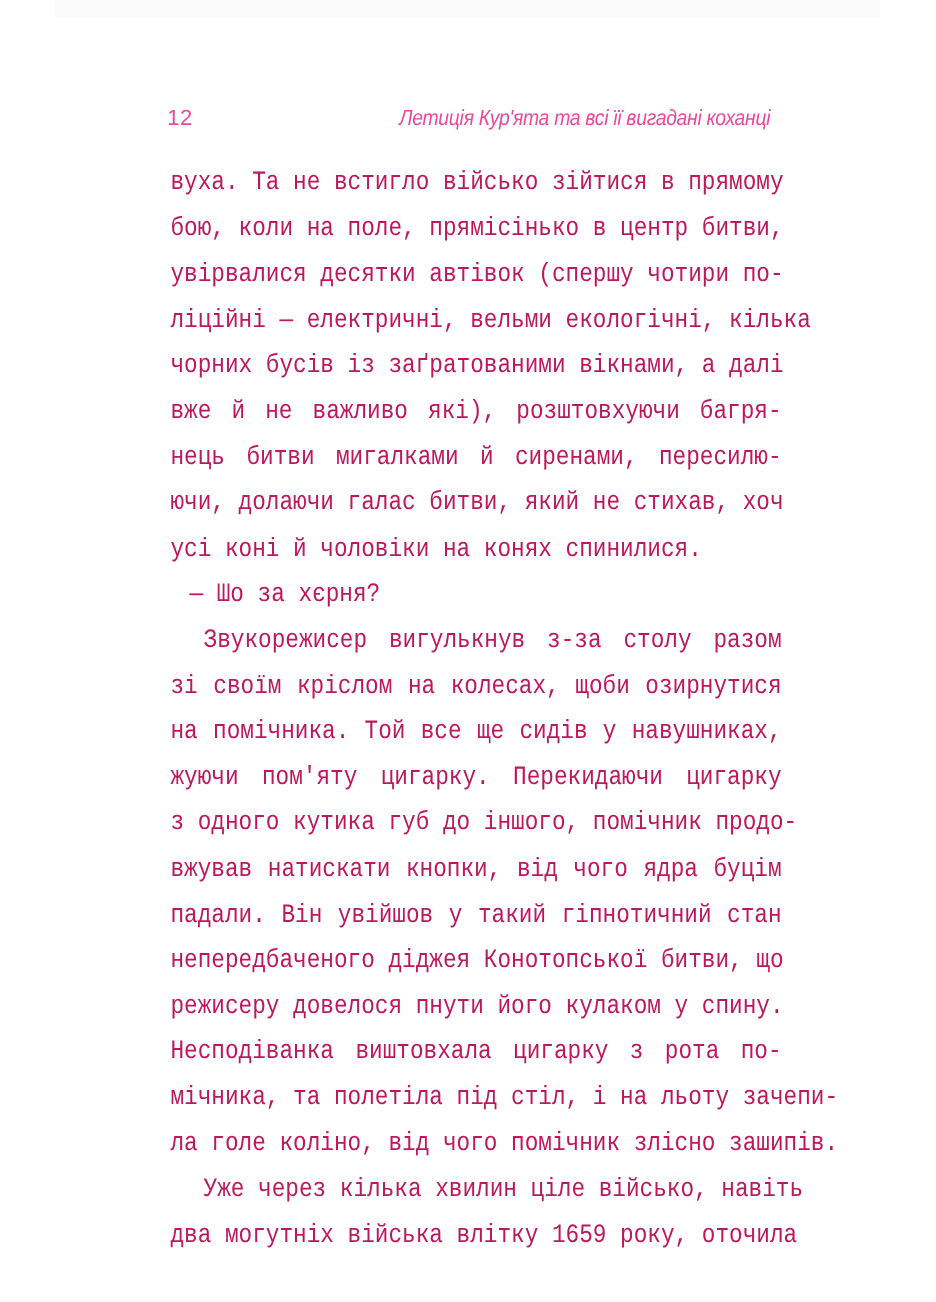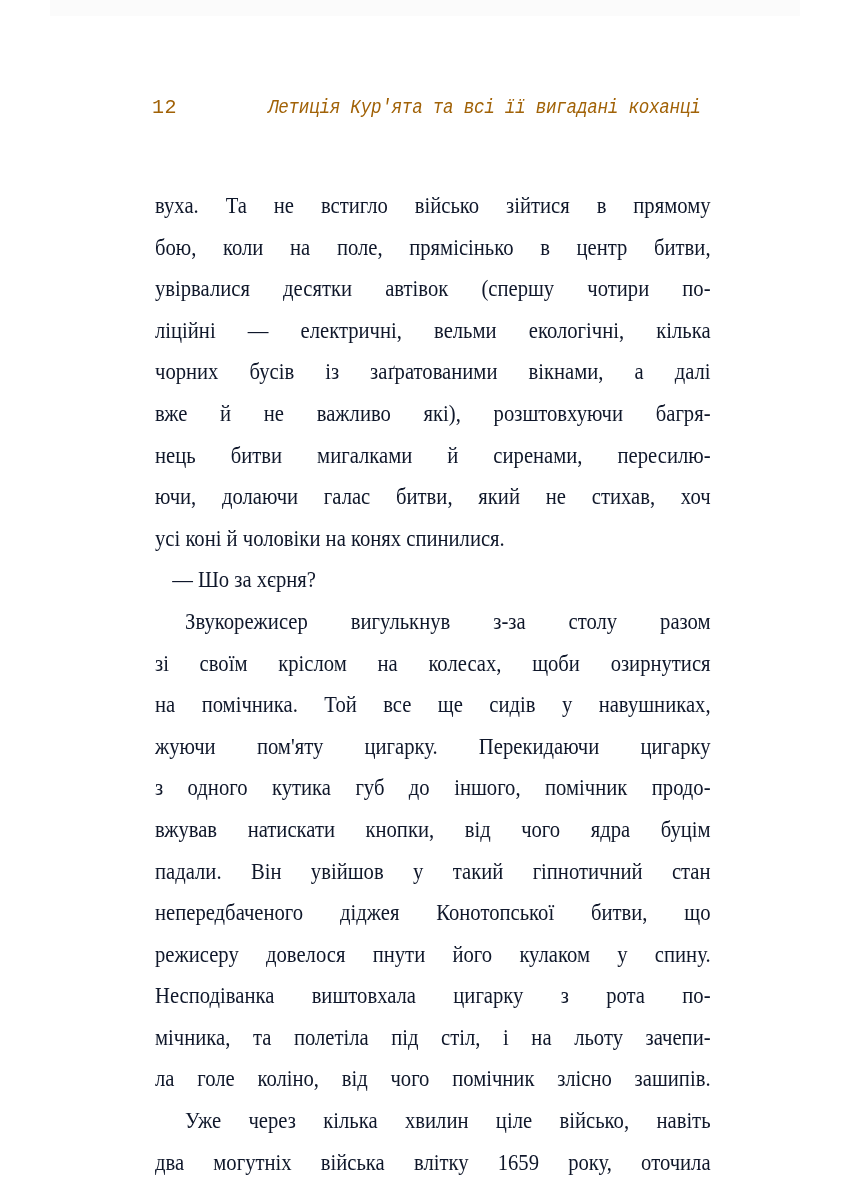--- a/index.html
+++ b/index.html
@@ -28,22 +28,22 @@
       top: 0;
       width: 851px;
       height: 1184px;
     }
     .running-head {
       position: absolute;
       top: 92px;
       left: 152px;
       width: 548px;
       height: 32px;
-      font-family: Liberation Mono, monospace;
-      color: #a16207;
+      font-family: Liberation Sans, sans-serif;
+      color: #ec4899;
     }
     .page-number {
       position: absolute;
       left: 0;
       top: 0;
       font-size: 20px;
       line-height: 32px;
       letter-spacing: 0.5px;
     }
     .book-title {
@@ -56,25 +56,24 @@
       letter-spacing: -0.3px;
       transform: scaleX(0.88);
       transform-origin: right center;
       white-space: nowrap;
     }
     .body-text {
       position: absolute;
       left: 155px;
       top: 146px;
       width: 556px;
-      font-family: Liberation Serif, serif;
+      font-family: Liberation Mono, monospace;
       font-size: 24px;
       line-height: 41.6px;
-      color: #0f172a;
-      margin-top: 39px;
+      color: #be185d;
     }
     .line {
       display: block;
       white-space: nowrap;
       text-align: justify;
       text-align-last: justify;
       height: 41.6px;
       transform: scaleX(0.86);
       transform-origin: left center;
       width: 646px;

